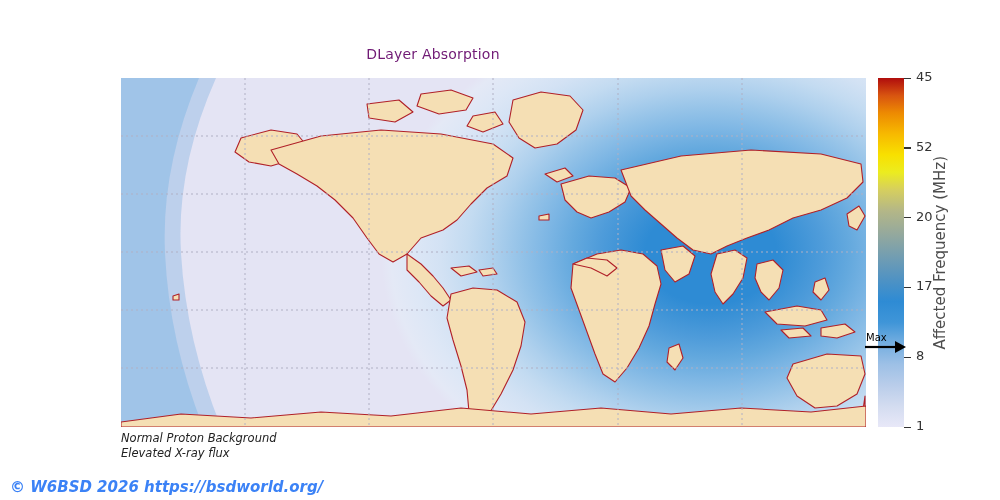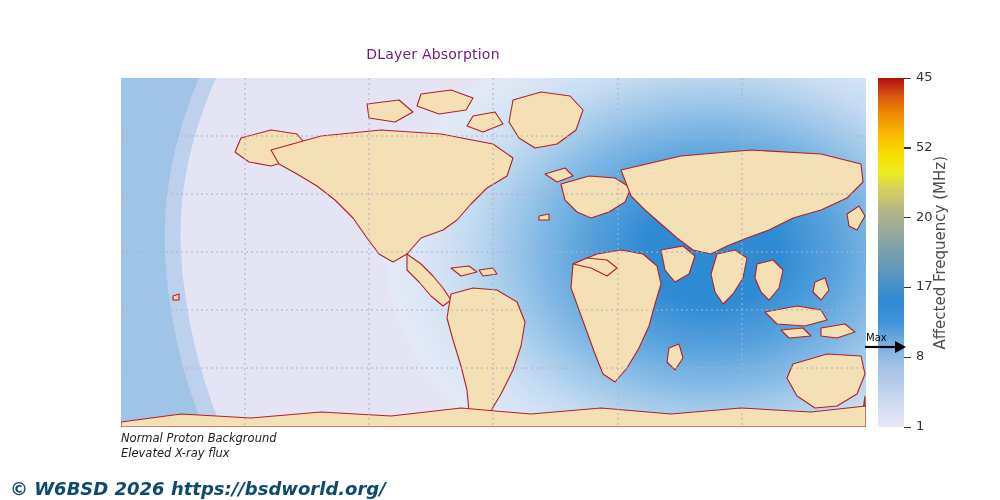--- a/index.html
+++ b/index.html
@@ -48,21 +48,21 @@
   
   .note{
     position:absolute;left:121px;font-size:11.5px;color:#222;font-style:italic;
   }
   .note.l1{top:431px;}
   .note.l2{top:446px;}
   .stamp{
     position:absolute;left:722px;top:433px;font-size:11.5px;color:#222;
   }
   .footer{
-    position:absolute;left:10px;top:478px;font-size:18px;color:#0c4a6e;
+    position:absolute;left:10px;top:478px;font-size:15px;color:#3b82f6;
     font-style:italic;font-weight:bold;
   }
 </style>
 </head>
 <body>
 
 <div id="page">
 
   <div class="title">DLayer Absorption</div>
 

